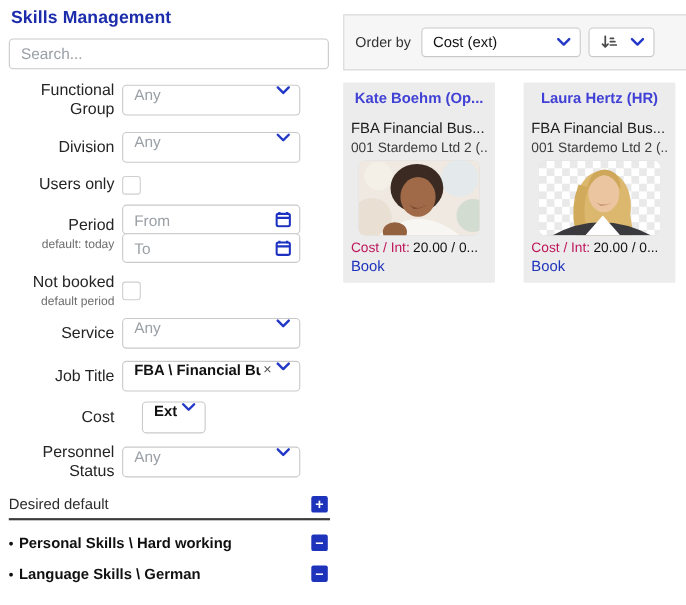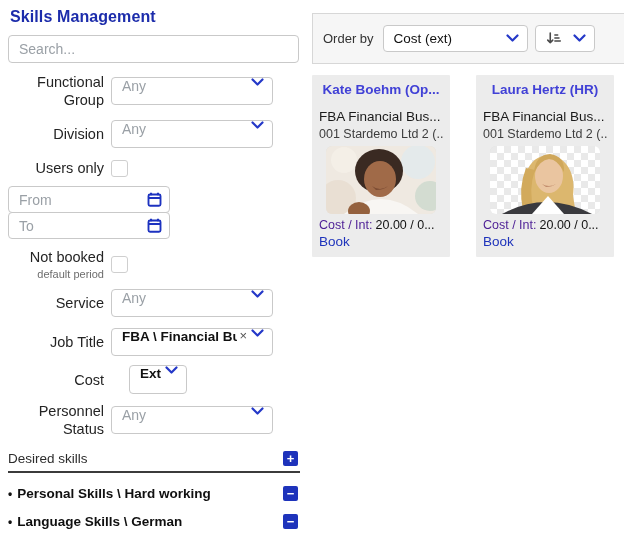--- a/index.html
+++ b/index.html
@@ -113,21 +113,21 @@
     overflow:hidden;cursor:pointer;
   }
   .card .role{text-align:left;font-size:13.5px;color:#1a1a1a;margin-top:12px;white-space:nowrap;overflow:hidden;}
   .card .org{text-align:center;font-size:12.5px;color:#3d3d3d;margin-top:3px;white-space:nowrap;overflow:hidden;}
   .photo{
     width:110px;height:68px;margin:5px auto 4px;border-radius:6px;
     overflow:hidden;background:#ddd;
   }
   .photo svg{width:110px;height:68px;display:block;}
   .cost-line{font-size:12.5px;margin-top:3px;white-space:nowrap;overflow:hidden;}
-  .cost-line .cl{color:#4c1d95;}
+  .cost-line .cl{color:#be185d;}
   .cost-line .cv{color:#111;margin-left:3px;}
   .book{
     display:inline-block;color:var(--accent-blue,#1e33bb);font-size:13.5px;
     margin-top:2px;text-decoration:none;cursor:pointer;
   }
 </style>
 </head>
 <body>
 
 <div class="app">
@@ -168,20 +168,24 @@
       </div>
 
       <div class="row" style="margin-bottom:9px;">
         <div class="lbl">Users only</div>
         <div class="ctl">
             <input type="checkbox" class="checkbox" style="">
           </div>
       </div>
 
       <div class="row" style="margin-bottom:9px;">
+        <div class="lbl">
+          <span>Period</span>
+          <span class="sub">default: today</span>
+        </div>
         <div class="ctl">
           <div class="dateinput">
             <input type="text" placeholder="From" style="">
             <span class="cal">
               <svg viewBox="0 0 16 16">
                   <path fill="#1d32c0" d="M3.2 0.8h2.2v2.6H3.2zM10.6 0.8h2.2v2.6h-2.2z"></path>
                   <rect x="1.6" y="2.6" width="12.8" height="12" rx="1.6" fill="none" stroke="#1d32c0" stroke-width="2"></rect>
                   <path d="M2 6.4h12" stroke="#1d32c0" stroke-width="2.2"></path>
                 </svg>
             </span>
@@ -261,21 +265,21 @@
               <svg viewBox="0 0 13 9">
                   <path d="M1.5 1.5l5 5 5-5" stroke="#2438c8" stroke-width="2.2" fill="none" stroke-linecap="round" stroke-linejoin="round"></path>
                 </svg>
             </span>
           </div>
         </div>
       </div>
     </div>
 
     <div class="skills-head">
-      <span class="t">Desired skills</span>
+      <span class="t">Desired default</span>
       <button class="sq-btn">
         <span>+</span>
       </button>
     </div>
 
     <div class="skill-row">
       <span class="txt"><span class="bullet">•</span><span>Personal Skills \ Hard working</span></span>
       <button class="sq-btn">
         <span>−</span>
       </button>

